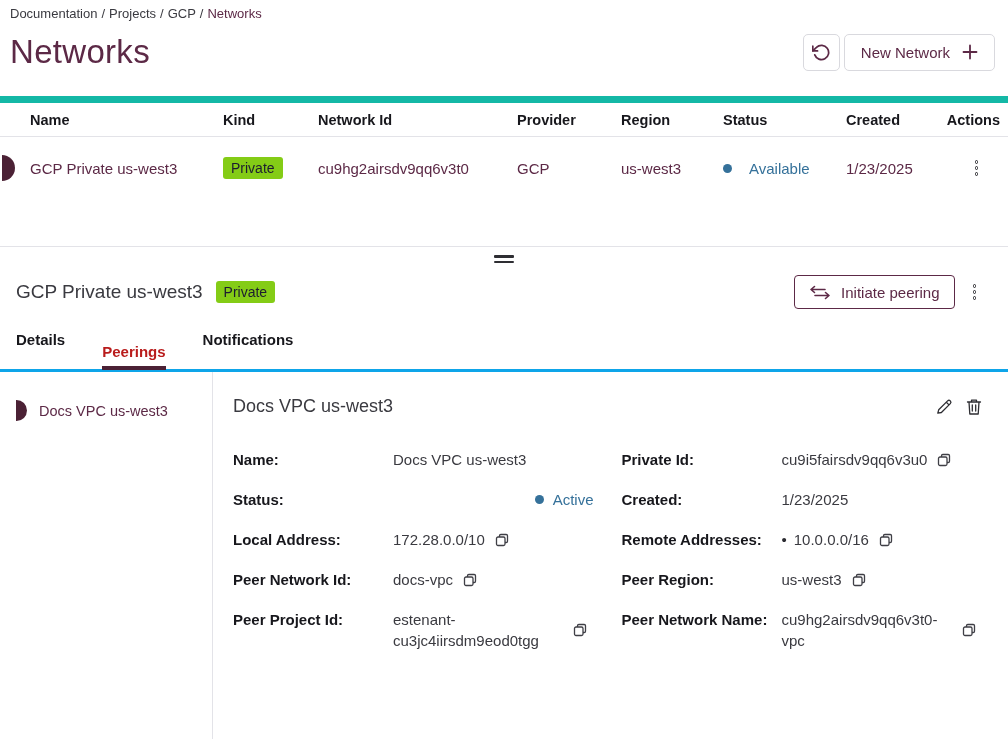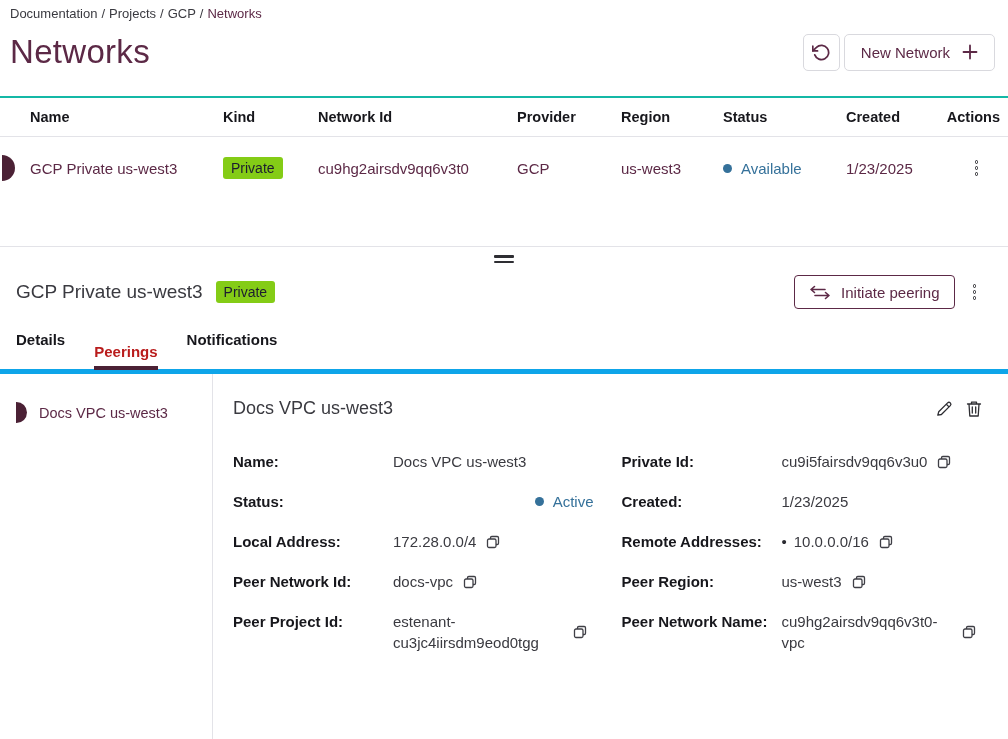--- a/index.html
+++ b/index.html
@@ -29,57 +29,57 @@
     font-size:15px; color:#5c2946; cursor:pointer; font-family:inherit;
   }
   
   .table { margin-top:22px; flex:none; }
   .thead, .trow {
     display:grid;
     grid-template-columns:223px 95px 199px 104px 102px 123px 98px 1fr;
     align-items:center;
   }
   .thead {
-    height:41px; border-top:2px solid #14b8a6; border-bottom:1px solid #e3e3e8;
+    height:41px; border-top:7px solid #14b8a6; border-bottom:1px solid #e3e3e8;
     font-weight:700; font-size:14.5px; color:#17171c;
   }
   .thead > div { padding-right:8px; }
   .col-name-h { padding-left:30px; }
   .col-actions-h { text-align:right; padding-right:10px; }
   .trow { height:62px; font-size:15px; color:#5c2946; cursor:pointer; }
   .cell-name { display:flex; align-items:center; }
   .halfmoon {
     width:13px; height:26px; background:#4b2135;
     border-radius:0 13px 13px 0; margin-left:2px; margin-right:15px; flex:none;
   }
   .badge {
     background:#84cc16; color:#1c1c30; font-size:14px;
     padding:3px 8px; border-radius:3px; display:inline-block;
   }
-  .status-inline { display:flex; align-items:center; gap:9px; color:#35719a; }
+  .status-inline { display:flex; align-items:center; gap:17px; color:#35719a; }
   .sdot { width:9px; height:9px; border-radius:50%; background:#35719a; flex:none; }
   .cell-actions { display:flex; justify-content:flex-end; padding-right:26px; }
   .kebab { display:inline-flex; flex-direction:column; gap:2.5px; align-items:center; background:none; border:none; padding:4px; cursor:pointer; }
   .kebab i { width:3.5px; height:3.5px; border:1.3px solid #26262b; border-radius:50%; display:block; }
   
   .gap-spacer { height:47px; flex:none; }
   .split-line { border-top:1px solid #e3e3e8; flex:none; }
   .drag-handle { width:20px; margin:8px auto 0; display:flex; flex-direction:column; gap:3px; cursor:row-resize; flex:none; }
   .drag-handle i { height:2.5px; background:#2e2e33; display:block; border-radius:1px; }
   
   .detail-head { display:flex; justify-content:space-between; align-items:center; margin-top:12px; padding:0 28px 0 16px; flex:none; }
   .dtitle-wrap { display:flex; align-items:center; gap:13px; }
   .dtitle { font-size:19px; color:#3a3a40; }
   .dh-actions { display:flex; align-items:center; gap:14px; }
   .btn-outline {
     height:34px; border:1px solid #5c2946; border-radius:4px; background:#fff;
     display:flex; align-items:center; gap:10px; padding:0 14px;
     font-size:15px; color:#5c2946; cursor:pointer; font-family:inherit;
   }
-  .tabs { display:flex; gap:29px; margin-top:22px; padding:0 16px; border-bottom:5px solid #0ea5e9; flex:none; }
+  .tabs { display:flex; gap:37px; margin-top:22px; padding:0 16px; border-bottom:3px solid #0ea5e9; flex:none; }
   .tab { font-size:15px; font-weight:700; color:#17171c; padding-bottom:9px; position:relative; cursor:pointer; }
   .tab.active { color:#b91c1c;margin-top:12px; }
   .tab.active::after { content:""; position:absolute; left:0; right:0; bottom:-1px; height:4px; background:#4b2135; }
   
   .panes { flex:1; display:flex; min-height:0; }
   .side-list { width:213px; flex:none; border-right:1px solid #e3e3e8; padding-top:28px; }
   .side-item { display:flex; align-items:center; gap:12px; padding:0 16px; color:#5c2946; font-size:14.5px; cursor:pointer; }
   .halfmoon.small { width:11px; height:21px; border-radius:0 11px 11px 0; margin:0; }
   .content { flex:1; padding:24px 26px 0 20px; min-width:0; }
   .content-head { display:flex; justify-content:space-between; align-items:center; }
@@ -248,21 +248,21 @@
       <div class="field">
         <div class="flabel">Created:</div>
         <div class="fval">
             <span class="v">1/23/2025</span>
           </div>
       </div>
 
       <div class="field">
         <div class="flabel">Local Address:</div>
         <div class="fval">
-          <span class="v">172.28.0.0/4</span>
+          <span class="v">172.28.0.0/10</span>
           <button class="copy-btn"><svg width="14" height="14" viewBox="0 0 14 14" fill="none" stroke="#3f3f46" stroke-width="1.3">
                 <rect x="1.5" y="4" width="8.5" height="8.5" rx="1.5"></rect>
                 <path d="M4.5 4 V2.8 a1.3 1.3 0 0 1 1.3-1.3 h5.4 a1.3 1.3 0 0 1 1.3 1.3 v5.4 a1.3 1.3 0 0 1 -1.3 1.3 H10"></path>
               </svg></button>
         </div>
       </div>
 
       <div class="field">
         <div class="flabel">Remote Addresses:</div>
         <div class="fval">

